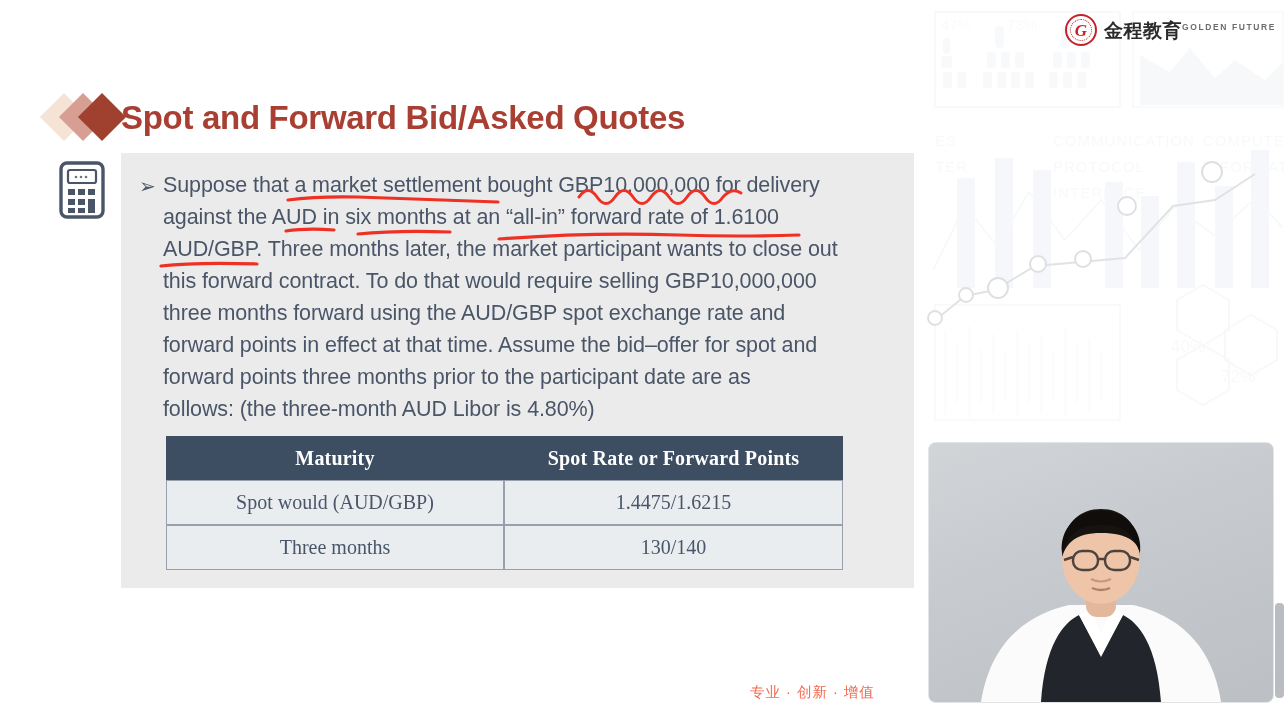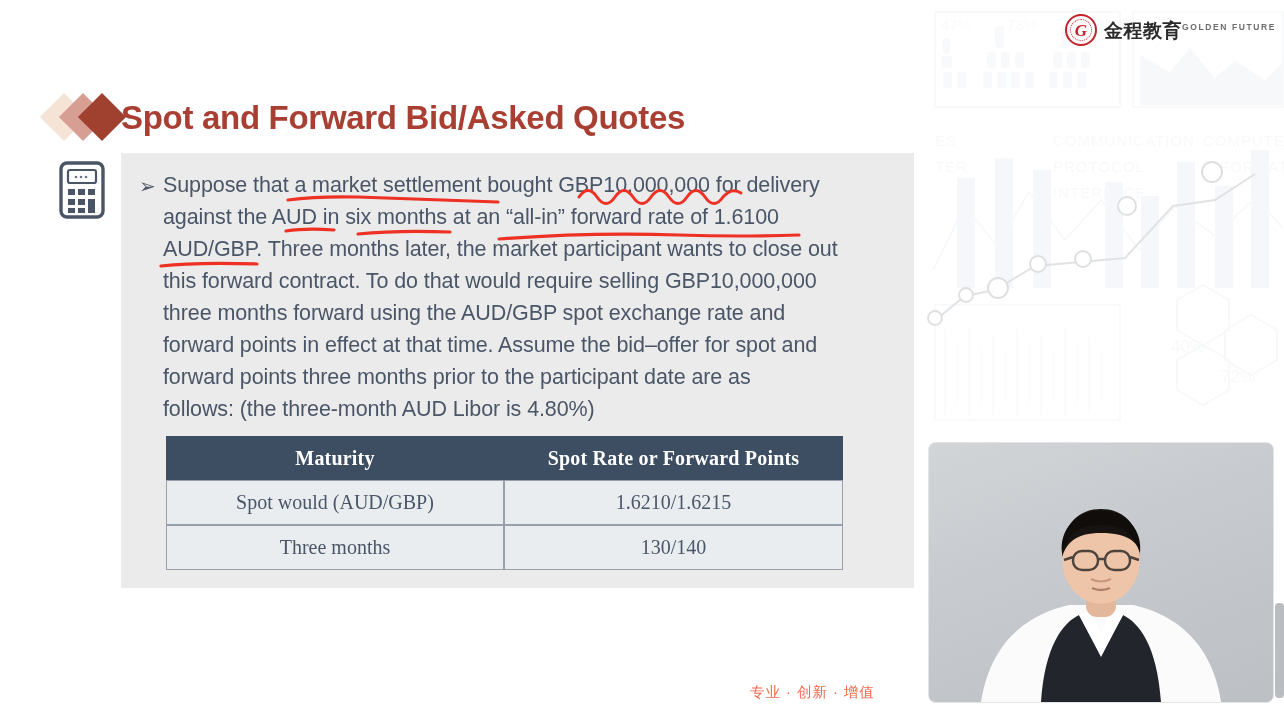--- a/index.html
+++ b/index.html
@@ -174,21 +174,21 @@
       <table class="tbl">
         <thead>
           <tr>
             <th class="c1">Maturity</th>
             <th class="c2">Spot Rate or Forward Points</th>
           </tr>
         </thead>
         <tbody>
           <tr>
             <td class="c1">Spot would (AUD/GBP)</td>
-            <td class="c2">1.6210/1.6215</td>
+            <td class="c2">1.4475/1.6215</td>
           </tr>
           <tr>
             <td class="c1">Three months</td>
             <td class="c2">130/140</td>
           </tr>
         </tbody>
       </table>
     </div>
 
     <div class="slogan">专业 · 创新 · 增值</div>

